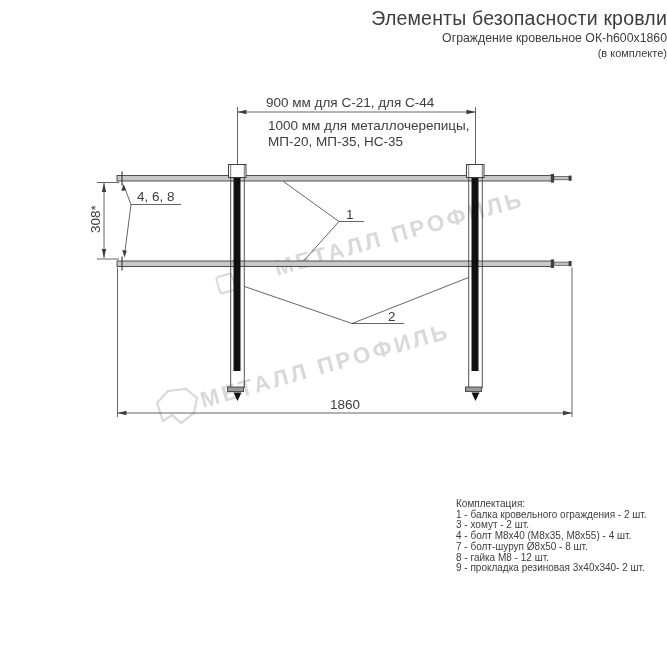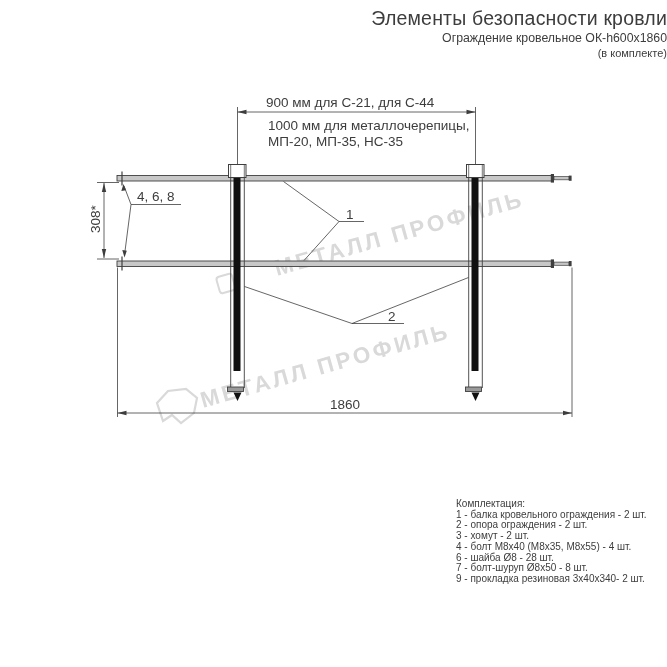--- a/index.html
+++ b/index.html
@@ -126,21 +126,20 @@
     <text class="dimtxt" transform="translate(100,233) rotate(-90)">308*</text>
     <text class="dimtxt" x="137" y="201">4, 6, 8</text>
     <text class="dimtxt" x="330" y="409">1860</text>
     <text class="dimtxt" x="346" y="219">1</text>
     <text class="dimtxt" x="388" y="321">2</text>
   </svg>
 
   <div class="parts">
     <div>Комплектация:</div>
     <div>1 - балка кровельного ограждения - 2 шт.</div>
-    <div>2 - опора ограждения - 2 шт.</div>
     <div>3 - хомут - 2 шт.</div>
     <div>4 - болт М8х40 (М8х35, М8х55) - 4 шт.</div>
-    <div>6 - шайба Ø8 - 28 шт.</div>
     <div>7 - болт-шуруп Ø8х50 - 8 шт.</div>
+    <div>8 - гайка М8 - 12 шт.</div>
     <div>9 - прокладка резиновая 3х40х340- 2 шт.</div>
   </div>
 
 </div>
 
 </body></html>

